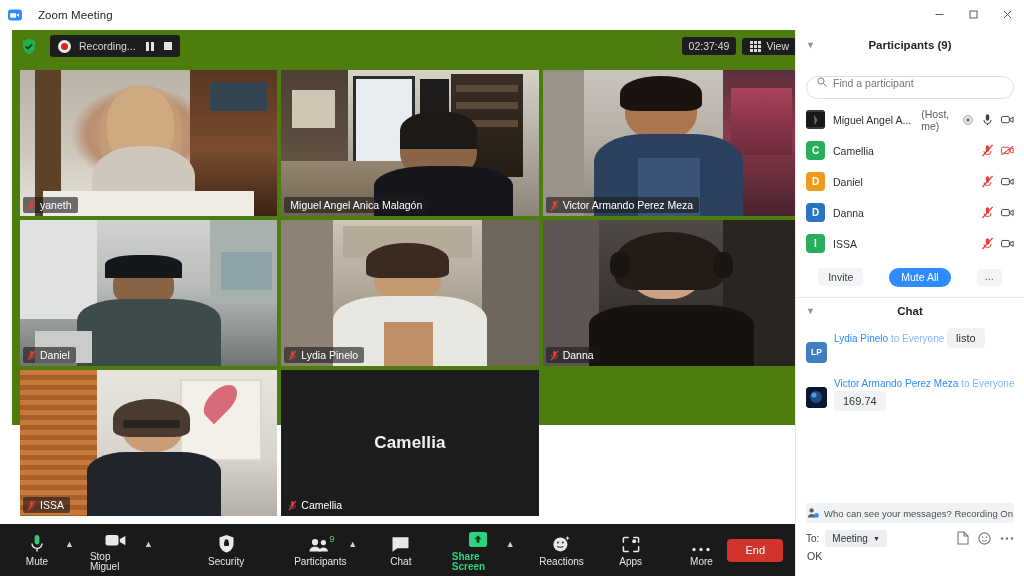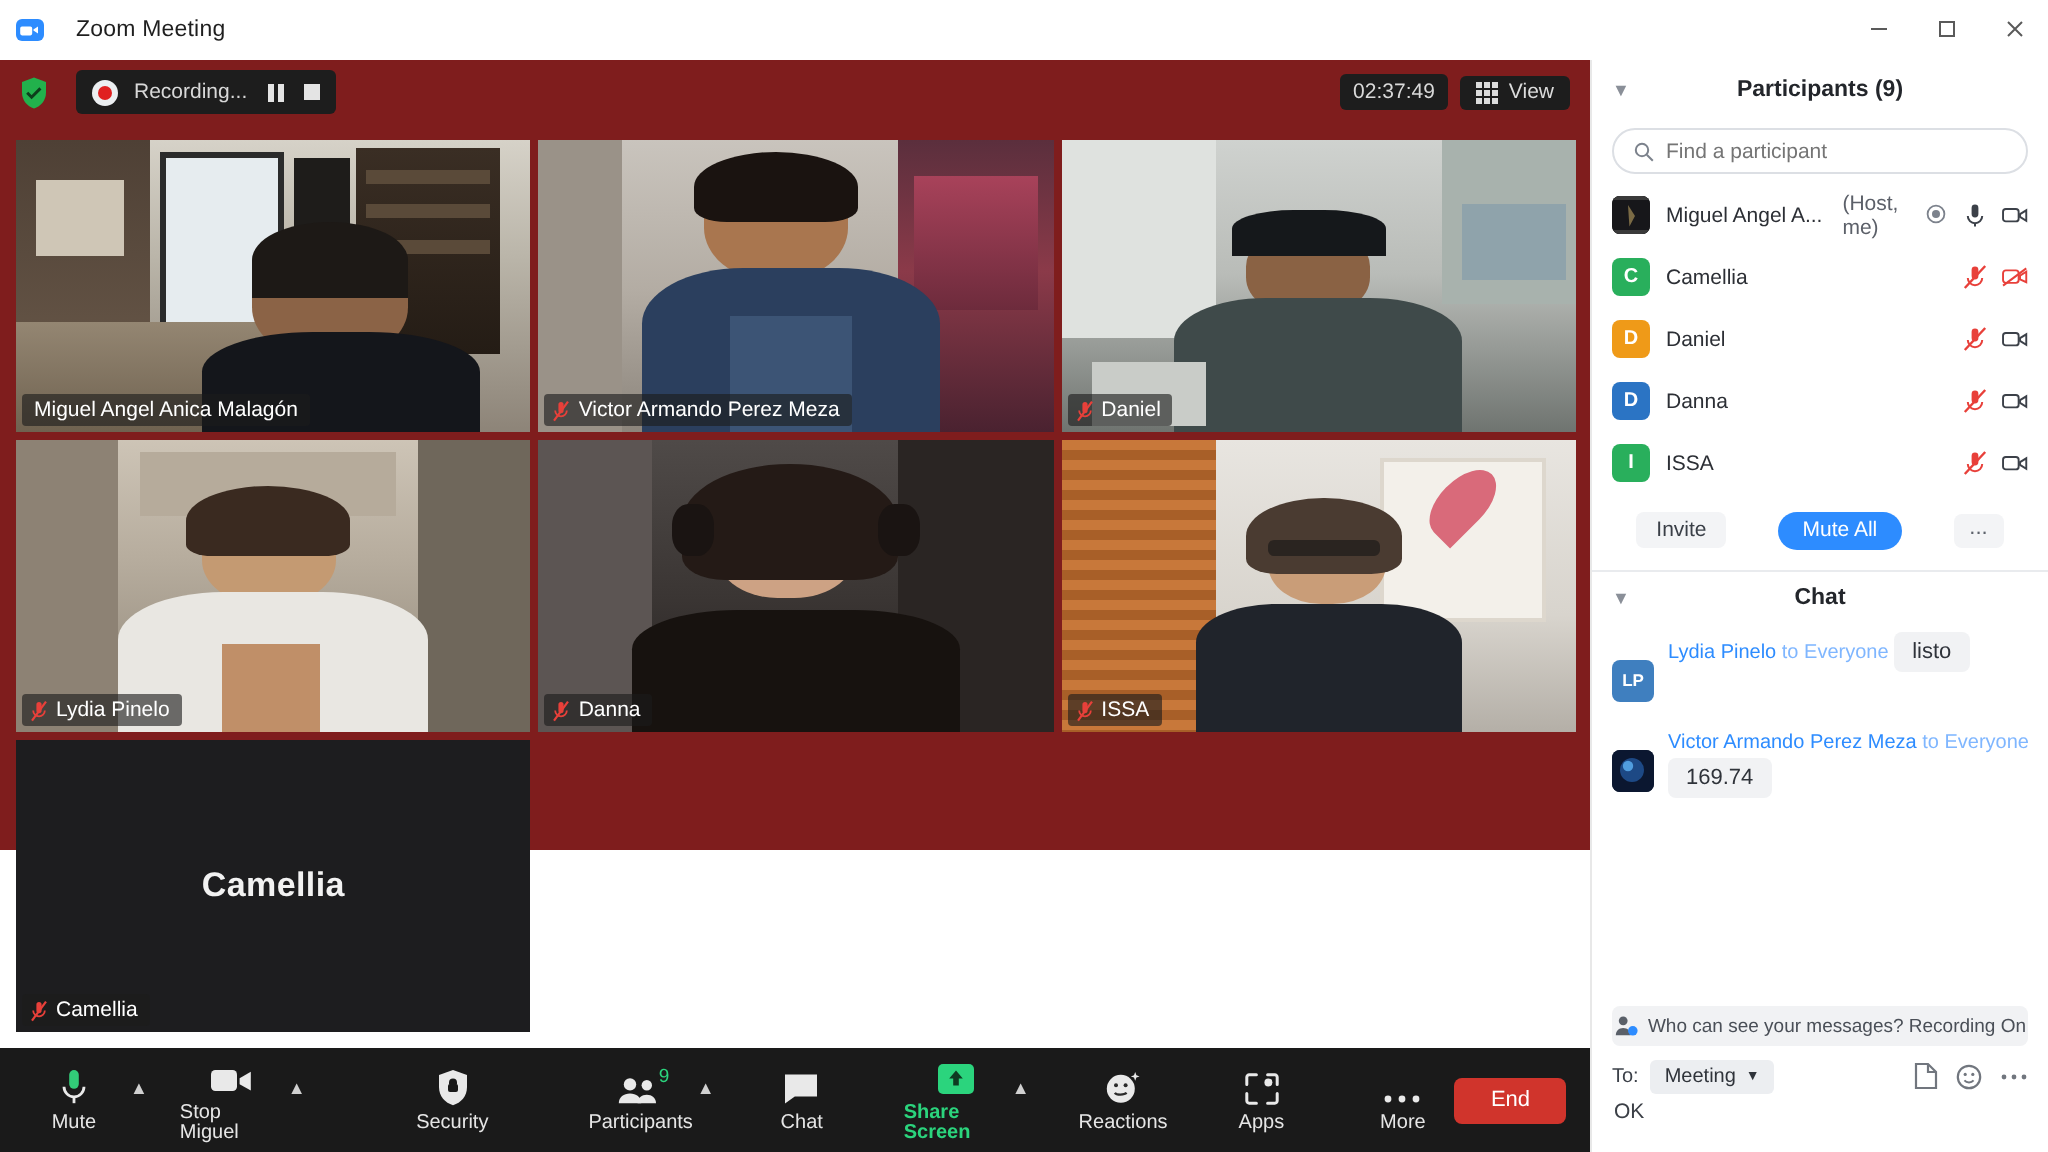--- a/index.html
+++ b/index.html
@@ -21,22 +21,22 @@
   .tb-title { margin-left: 16px; font-size: 11.5px; color: #1f1f1f; letter-spacing: .1px; }
   .winbtns { margin-left: auto; display: flex; height: 30px; }
   .winbtn {
     width: 34px; height: 30px; display:flex; align-items:center; justify-content:center;
     color:#4a4a4a; font-size: 12px; line-height: 1;
   }
   .winbtn svg { display:block; }
 
   
   .stage {
-    position: absolute; left: 0; top: 30px; width: 795px; height: 395px;
-    background: #7f1d1d;
+    position: absolute; left: 12px; top: 30px; width: 795px; height: 395px;
+    background: #4d7c0f;
   }
   .topbar {
     position: absolute; left: 0; top: 0; width: 795px; height: 32px;
     display: flex; align-items: center;
   }
   .shield { margin-left: 9px; width: 16px; height: 17px; }
   .rec-pill {
     margin-left: 13px; height: 22px; background: #1d1d1d; border-radius: 3px;
     display: flex; align-items: center; padding: 0 8px; gap: 8px;
   }
@@ -106,22 +106,22 @@
   .panel {
     position:absolute; left:795px; top:30px; width:229px; height:546px;
     background:#ffffff; border-left:1px solid #e8e8e8;
   }
   .panel-head {
     height:30px; display:flex; align-items:center; justify-content:center; position:relative;
     font-size:11.5px; font-weight:bold; color:#23262b;
   }
   .panel-head .chev { position:absolute; left:10px; color:#8a8f98; font-size:9px; }
   .search {
-    margin:4px 10px 0; height:23px; border:1px solid #dcdfe4; border-radius:12px;
-    display:flex; align-items:center; gap:6px; padding:0 10px;
+    margin:16px 10px 0; height:23px; border:1px solid #dcdfe4; border-radius:12px;
+    display:flex; align-items:flex-start; gap:6px; padding:0 10px;
   }
   .search .mag { width:10px;height:10px; flex:none; }
   .search input {
     border:none; outline:none; font-size:10.5px; color:#6a6f78; width:100%;
     font-family:"Liberation Sans", sans-serif; background:transparent;
   }
   .plist { margin-top:5px; }
   .prow { height:31px; display:flex; align-items:center; padding:0 10px; gap:8px; }
   .av { width:19px;height:19px;border-radius:4px;flex:none; display:flex;align-items:center;justify-content:center;
         color:#fff; font-size:10px; font-weight:bold; }
@@ -234,20 +234,42 @@
               <i></i>
               <i></i>
             </span>
           <span>View</span>
         </span>
       </div>
     </div>
 
     <div class="vgrid">
 
+      <div class="tile">
+        <div class="vid" style="background:
+            radial-gradient(ellipse 38% 46% at 47% 44%, #cfa98b 0%, #b98f72 55%, rgba(185,143,114,0) 72%),
+            linear-gradient(to bottom, #b9b2a6 0%, #cfc9bd 58%, #e8e4dc 100%),
+            linear-gradient(to right, #6d5640 0%, #6d5640 12%, #cac3b5 12%, #cac3b5 62%, #5d3a28 62%, #3e2519 100%);">
+          <div style="position:absolute;left:6%;top:0;width:10%;height:100%;background:#5e4127;"></div>
+          <div style="position:absolute;right:0;top:0;width:34%;height:100%;background:linear-gradient(#5a3621,#7a4c2f 55%,#3b2315);"></div>
+          <div style="position:absolute;right:4%;top:8%;width:22%;height:20%;background:#27465c;opacity:.8;"></div>
+          <div style="position:absolute;left:34%;top:12%;width:26%;height:52%;border-radius:45% 45% 40% 40%;background:#d8b38f;"></div>
+          <div style="position:absolute;left:31%;top:10%;width:32%;height:62%;border-radius:48% 48% 35% 35%;background:#c8a074;opacity:.55;"></div>
+          <div style="position:absolute;left:28%;top:52%;width:40%;height:46%;border-radius:46% 46% 0 0;background:#cfc7bb;"></div>
+          <div style="position:absolute;left:9%;bottom:0;width:82%;height:17%;background:#efece6;"></div>
+        </div>
+        <div class="namebadge">
+          <svg class="micmute" viewBox="0 0 9 11">
+              <path d="M4.5 1a1.3 1.3 0 0 1 1.3 1.3v3a1.3 1.3 0 0 1-2.6 0v-3A1.3 1.3 0 0 1 4.5 1z" fill="#e8403a"></path>
+              <path d="M1.6 5.2c0 1.7 1.3 3 2.9 3s2.9-1.3 2.9-3" stroke="#e8403a" stroke-width=".9" fill="none"></path>
+              <path d="M1 10.3L8 .8" stroke="#e8403a" stroke-width="1.1"></path>
+            </svg>
+          <span>yaneth</span>
+        </div>
+      </div>
 
       <div class="tile active">
         <div class="vid" style="background:linear-gradient(to bottom,#d6d2c8 0%,#bab5a9 40%,#8d8478 100%);">
           <div style="position:absolute;left:0;top:0;width:26%;height:100%;background:linear-gradient(#4e4035,#6d5c4c);"></div>
           <div style="position:absolute;left:4%;top:14%;width:17%;height:26%;background:#cfc6b6;"></div>
           <div style="position:absolute;left:28%;top:4%;width:24%;height:62%;background:#e6ecef;border:3px solid #2b2b2b;"></div>
           <div style="position:absolute;left:54%;top:6%;width:11%;height:48%;background:#1e1c1a;"></div>
           <div style="position:absolute;left:66%;top:3%;width:28%;height:70%;background:linear-gradient(#3a2e24,#241c15);"></div>
           <div style="position:absolute;left:68%;top:10%;width:24%;height:5%;background:#5a4a39;"></div>
           <div style="position:absolute;left:68%;top:22%;width:24%;height:5%;background:#5a4a39;"></div>

